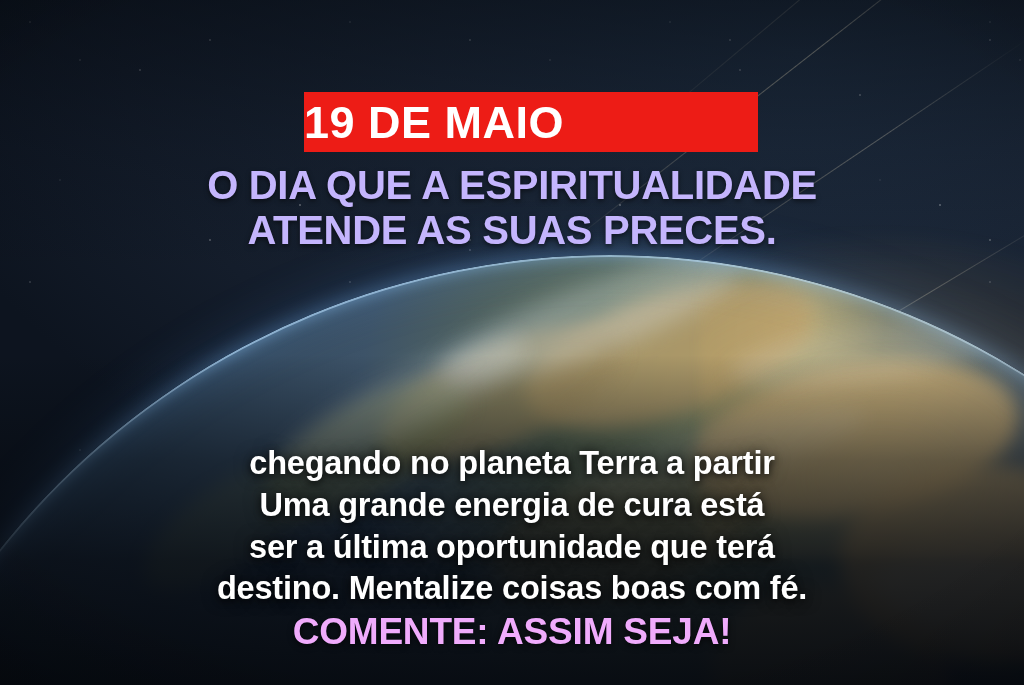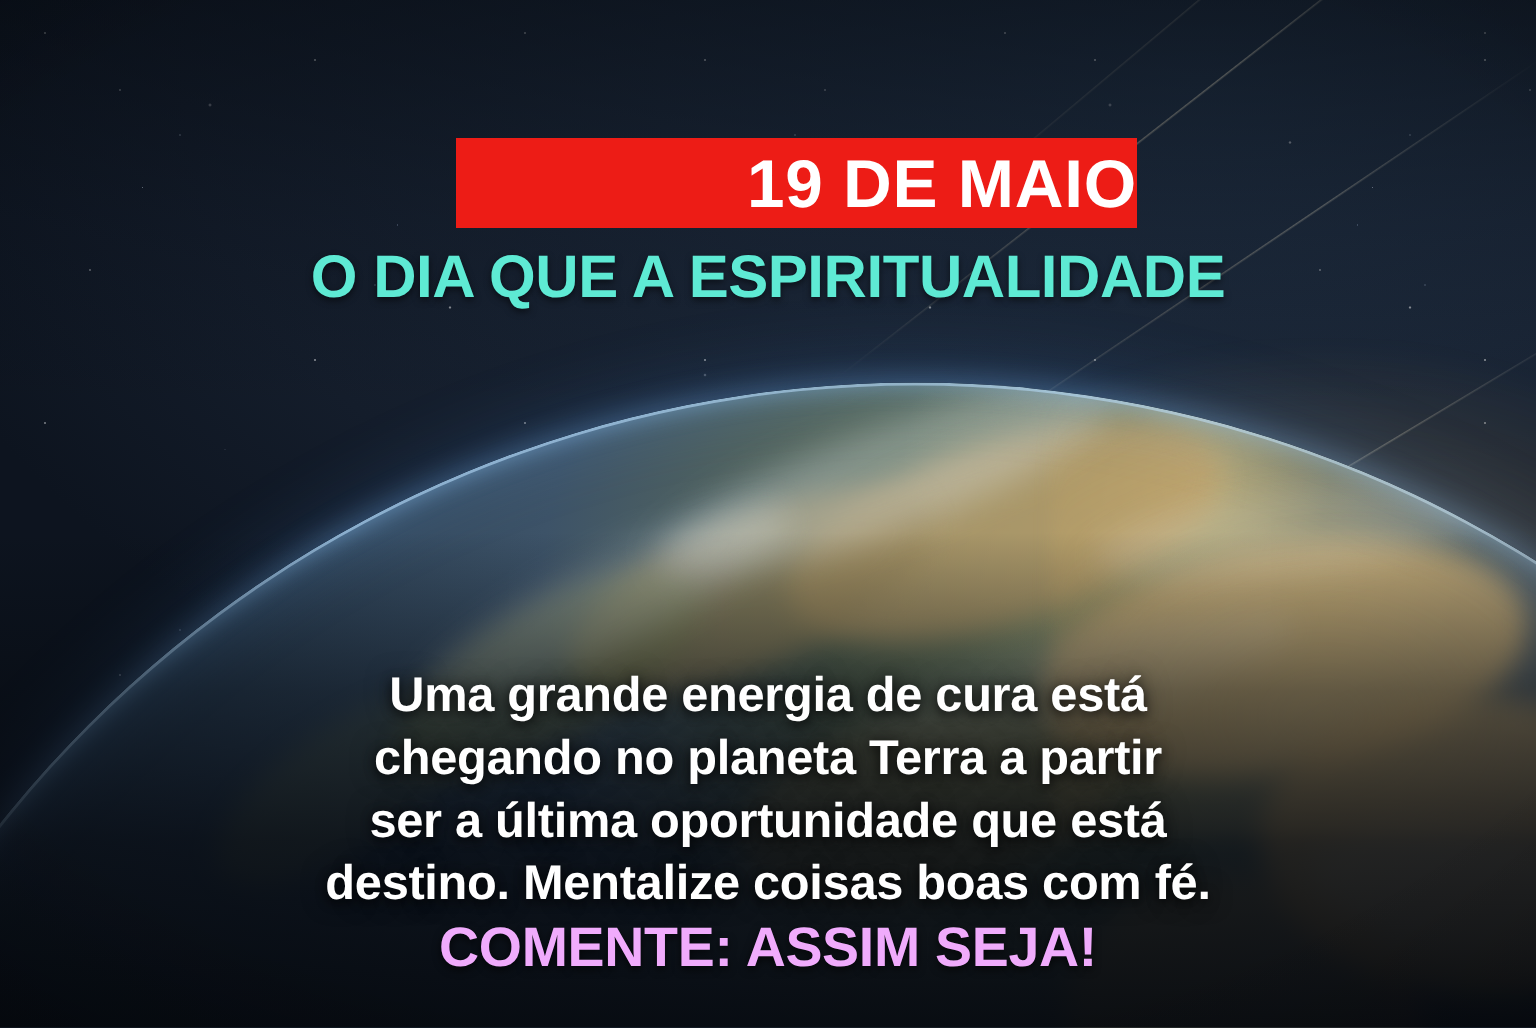--- a/index.html
+++ b/index.html
@@ -167,37 +167,37 @@
   }
 
   
   .content { position:absolute; inset:0; }
 
   .date-banner {
     position:absolute;
     left:304px; top:92px;
     width:454px; height:60px;
     background:#ED1C16;
-    display:flex; align-items:center; justify-content:flex-end;
+    display:flex; align-items:center; justify-content:flex-start;
   }
   .date-banner-text {
     color:#ffffff;
     font-size:45px;
     font-weight:700;
     letter-spacing:.5px;
     line-height:1;
     white-space:nowrap;
     font-stretch:condensed;
   }
 
   .headline {
     position:absolute;
     left:0; right:0; top:163px;
     text-align:center;
-    color:#5eead4;
+    color:#c4b5fd;
     font-size:40px;
     font-weight:700;
     line-height:1.12;
     letter-spacing:-.3px;
     text-shadow:0 2px 5px rgba(0,0,0,.55);
   }
   .headline .hl-line { display:block; white-space:nowrap; }
 
   .body-copy {
     position:absolute;
@@ -266,25 +266,26 @@
   <div class="vignette-edges"></div>
 
   <div class="content">
 
     <div class="date-banner">
       <span class="date-banner-text">19 DE MAIO</span>
     </div>
 
     <div class="headline">
       <span class="hl-line">O DIA QUE A ESPIRITUALIDADE</span>
+      <span class="hl-line">ATENDE AS SUAS PRECES.</span>
     </div>
 
     <div class="body-copy">
+      <span class="bl">chegando no planeta Terra a partir</span>
       <span class="bl">Uma grande energia de cura está</span>
-      <span class="bl">chegando no planeta Terra a partir</span>
-      <span class="bl">ser a última oportunidade que está</span>
+      <span class="bl">ser a última oportunidade que terá</span>
       <span class="bl">destino. Mentalize coisas boas com fé.</span>
     </div>
 
     <div class="cta">COMENTE: ASSIM SEJA!</div>
 
   </div>
 </div>
 
 </body></html>

